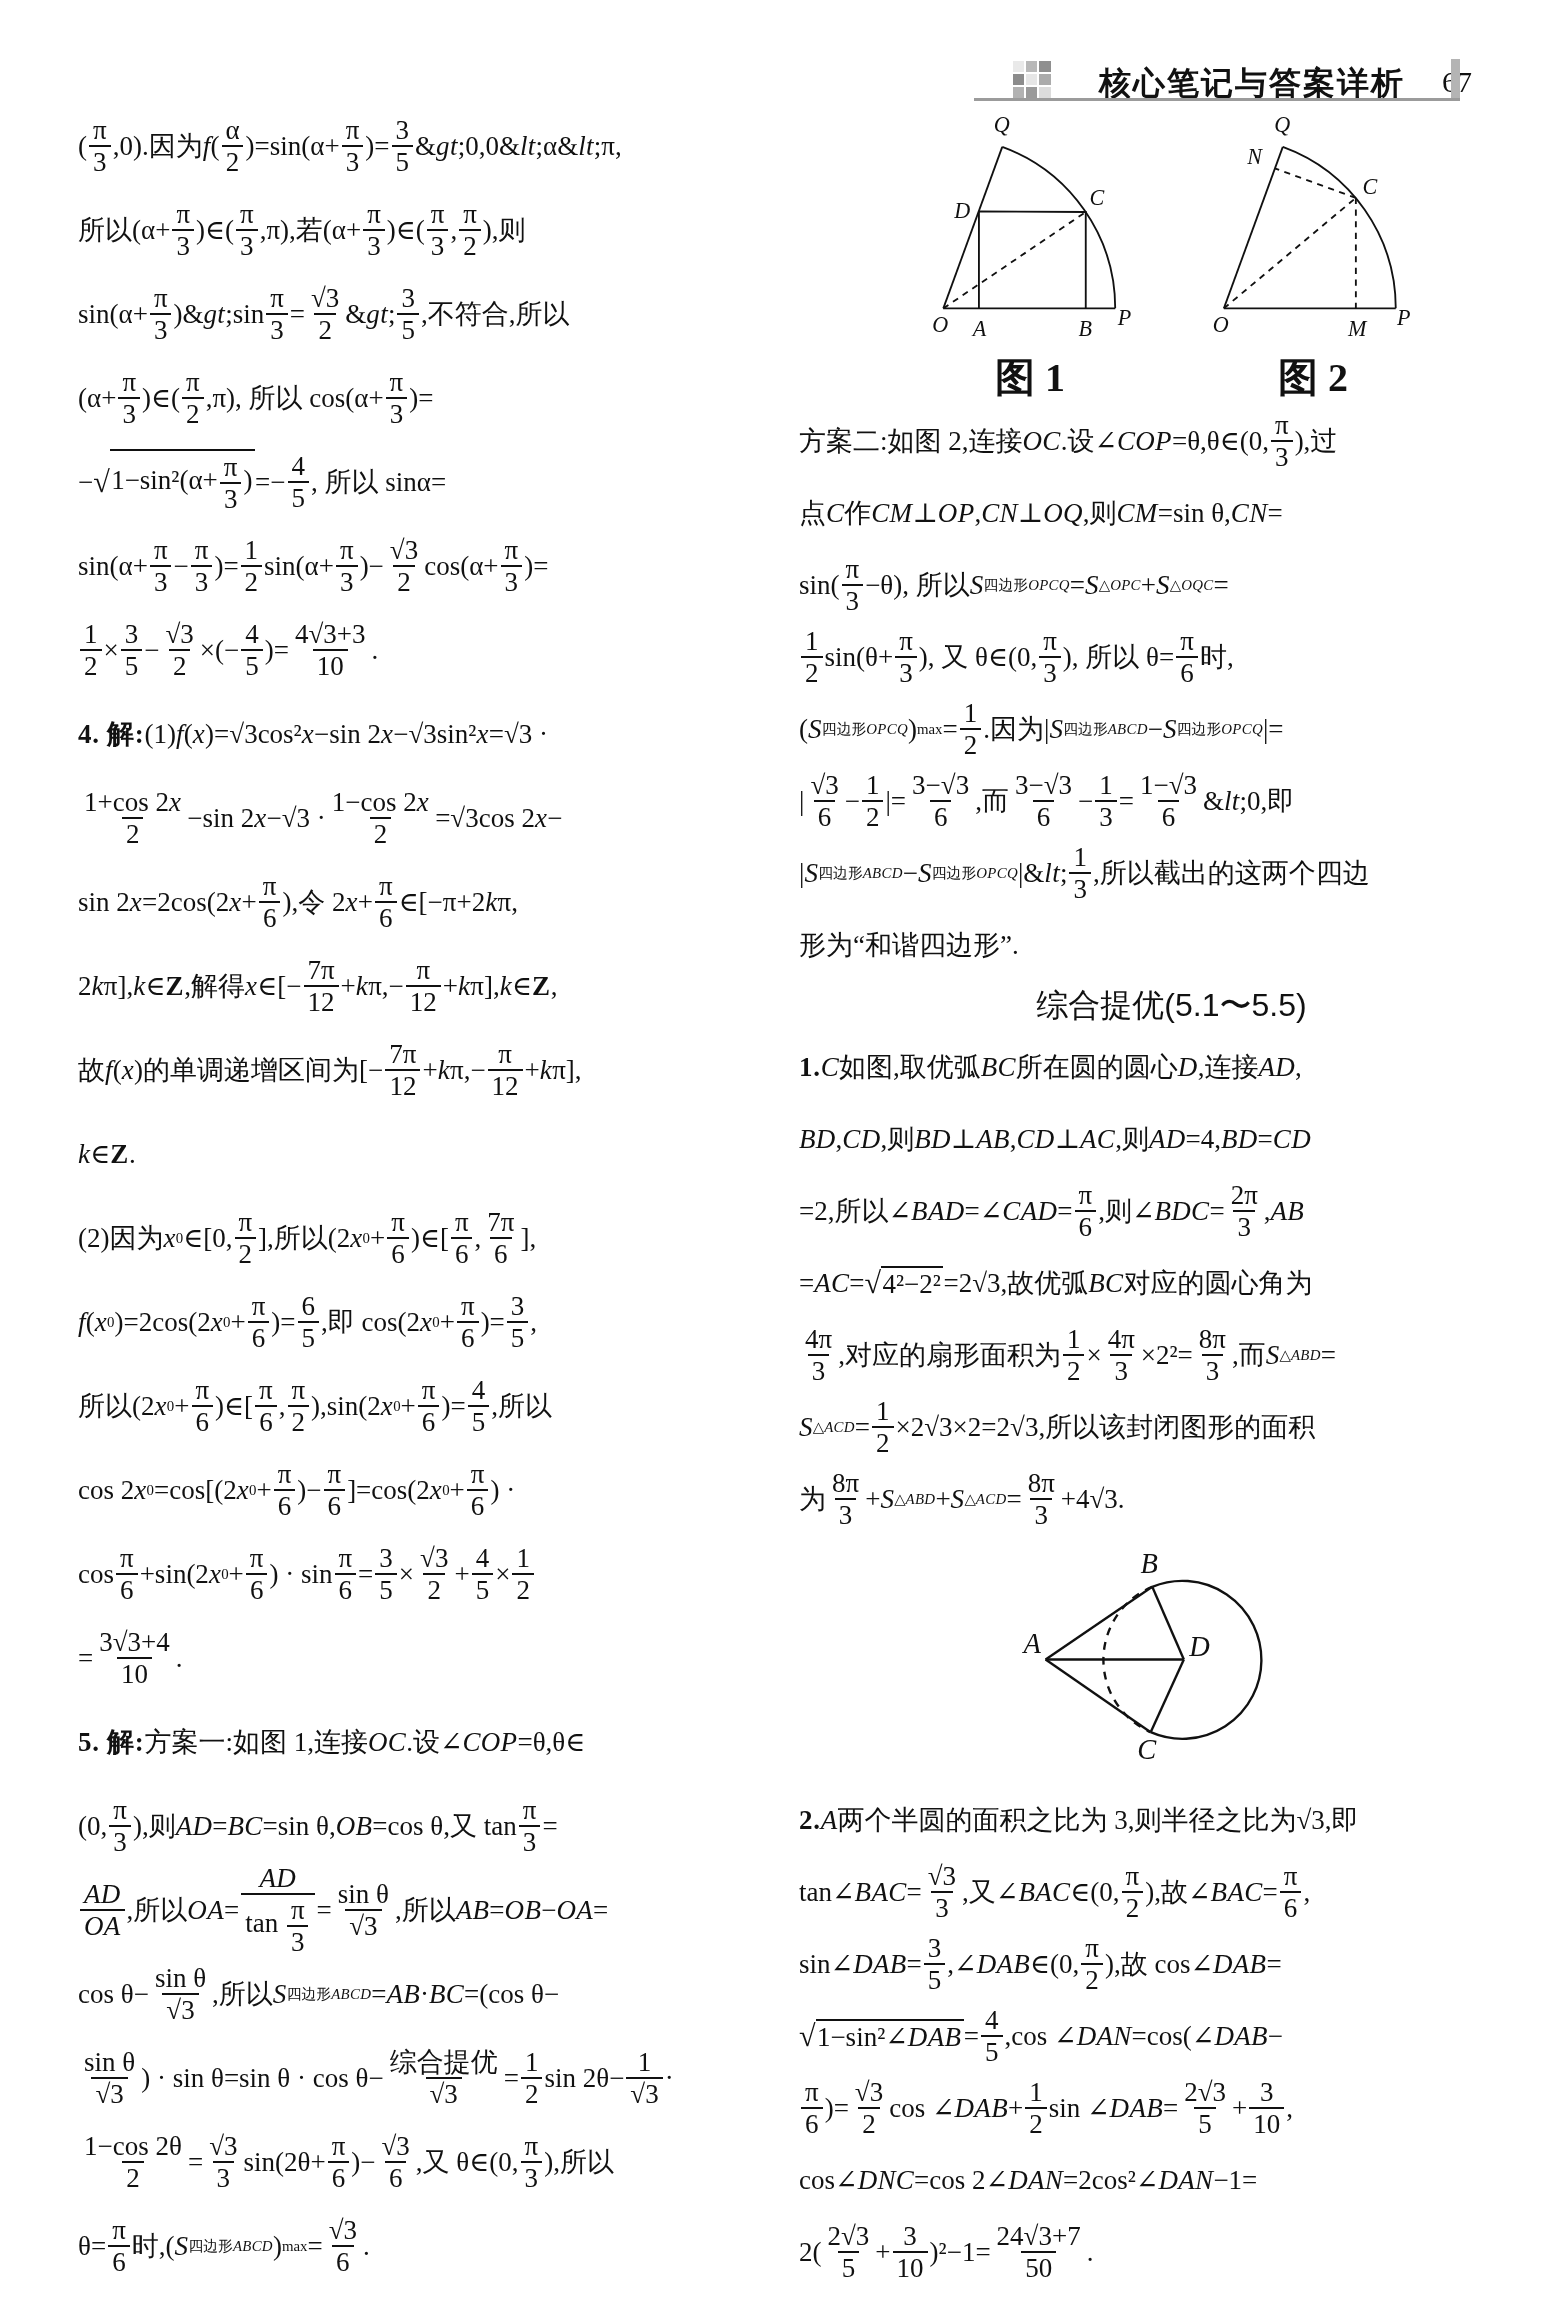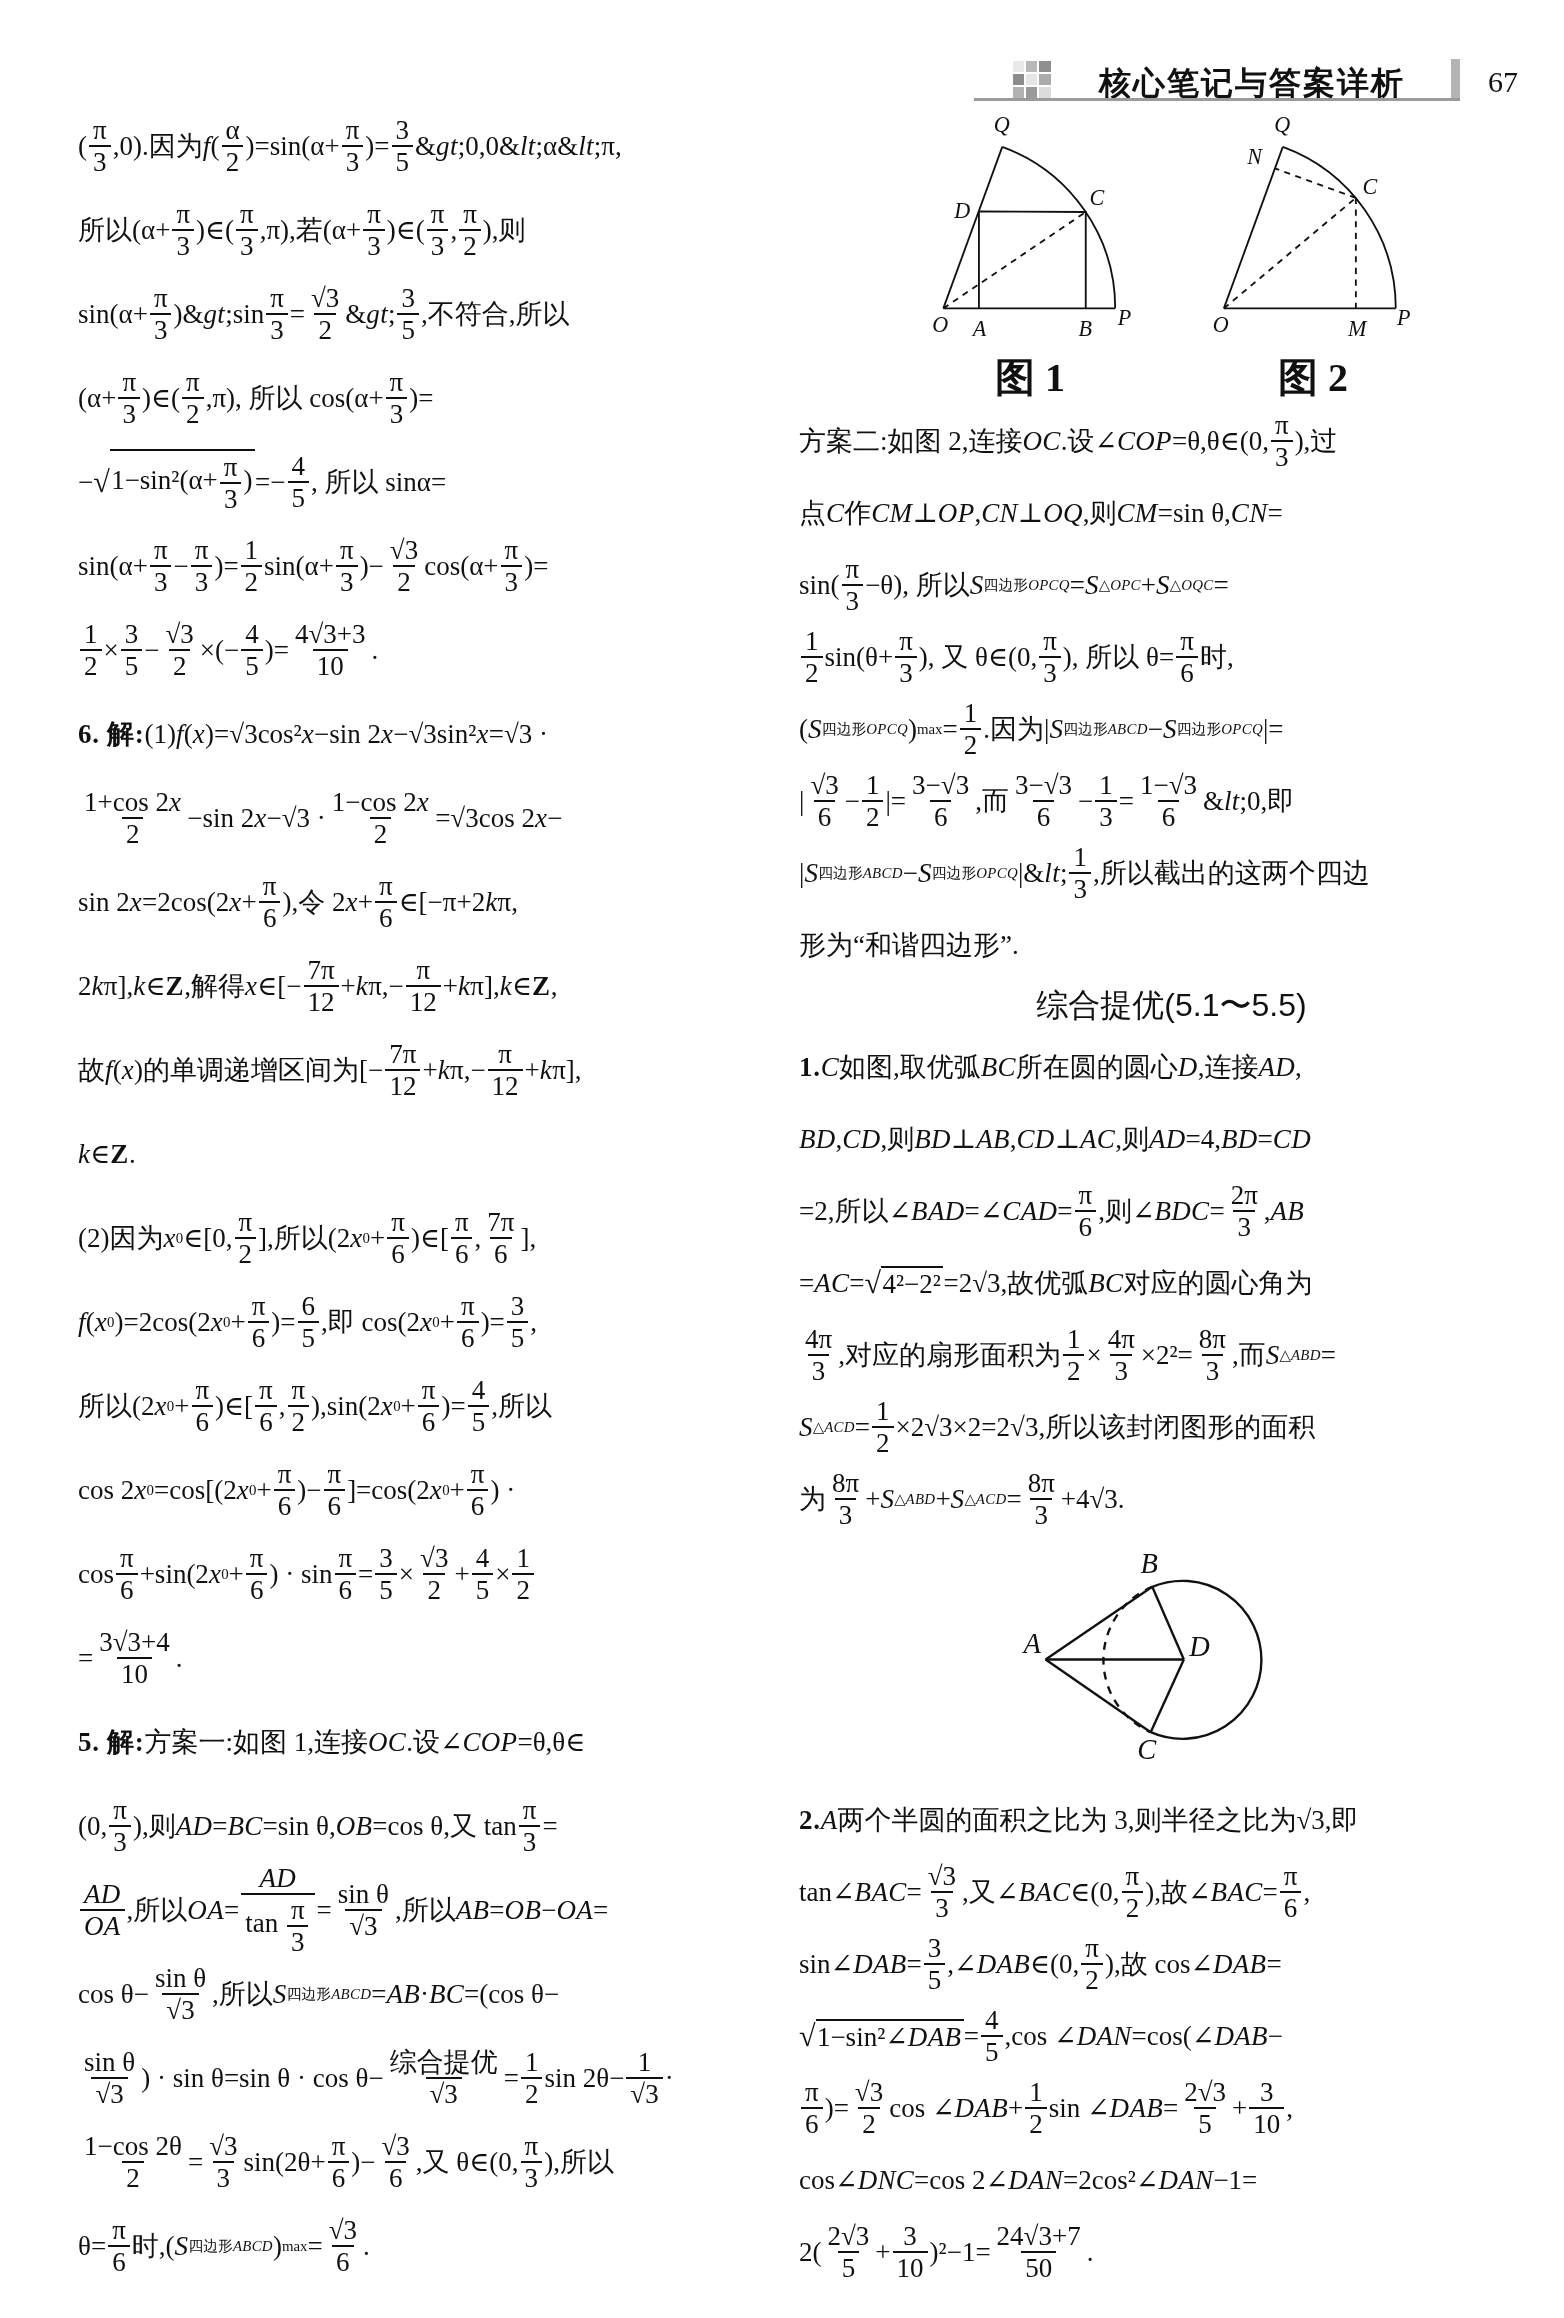--- a/index.html
+++ b/index.html
@@ -7,21 +7,21 @@
         font-family:"Liberation Serif","DejaVu Serif",serif;font-size:27px;overflow:hidden;}
   
   .grid-icon{position:absolute;top:61px;left:1013px;display:grid;
              grid-template-columns:repeat(3,11.2px);grid-auto-rows:11.2px;gap:2px;}
   .grid-icon span{display:block;}
   .g1{background:#e9e9e9}.g2{background:#b8b8b8}.g3{background:#8f8f8f}
   .g4{background:#8c8c8c}.g5{background:#e6e6e6}.g6{background:#ababab}
   .g7{background:#b2b2b2}.g8{background:#9a9a9a}.g9{background:#dcdcdc}
   .hdr-title{position:absolute;top:62px;left:1099px;font-family:"Liberation Sans",sans-serif;
              font-weight:bold;font-size:32px;letter-spacing:2px;}
-  .hdr-num{position:absolute;top:65px;left:1488px;font-size:30px;}
+  .hdr-num{position:absolute;top:65px;left:1442px;font-size:30px;}
   .hdr-bar{position:absolute;top:59px;left:1451px;width:8.6px;height:41px;background:#b4b4b4;}
   .hdr-line{position:absolute;top:98px;left:974px;width:486px;height:2.6px;background:#9b9b9b;}
   
   .columns{display:flex;align-items:flex-end;padding:104px 20px 0 78px;}
   .col-left{width:685px;--lh:84px;}
   .divider{width:2px;background:#2b2b2b;margin-left:17px;}
   .col-right{flex:1;padding-left:17px;--lh:72px;}
   .mline{height:var(--lh,84px);display:flex;align-items:center;white-space:nowrap;}
   
   .frac{display:inline-flex;flex-direction:column;align-items:center;vertical-align:middle;
@@ -158,21 +158,21 @@
           </span>−<span class="frac">
             <span class="fnum">√3</span>
             <span class="fden">2</span>
           </span>×(−<span class="frac">
             <span class="fnum">4</span>
             <span class="fden">5</span>
           </span>)=<span class="frac">
             <span class="fnum">4√3+3</span>
             <span class="fden">10</span>
           </span>.</div>
-        <div class="mline"><b>6. 解:</b>(1) <i>f</i>(<i>x</i>)=√3cos²<i>x</i>−sin 2<i>x</i>−√3sin²<i>x</i>=√3 ·</div>
+        <div class="mline"><b>4. 解:</b>(1) <i>f</i>(<i>x</i>)=√3cos²<i>x</i>−sin 2<i>x</i>−√3sin²<i>x</i>=√3 ·</div>
         <div class="mline"><span class="frac">
             <span class="fnum">1+cos 2<i>x</i></span>
             <span class="fden">2</span>
           </span>−sin 2<i>x</i>−√3 · <span class="frac">
             <span class="fnum">1−cos 2<i>x</i></span>
             <span class="fden">2</span>
           </span>=√3cos 2<i>x</i>−</div>
         <div class="mline">sin 2<i>x</i>=2cos(2<i>x</i>+<span class="frac">
             <span class="fnum">π</span>
             <span class="fden">6</span>

